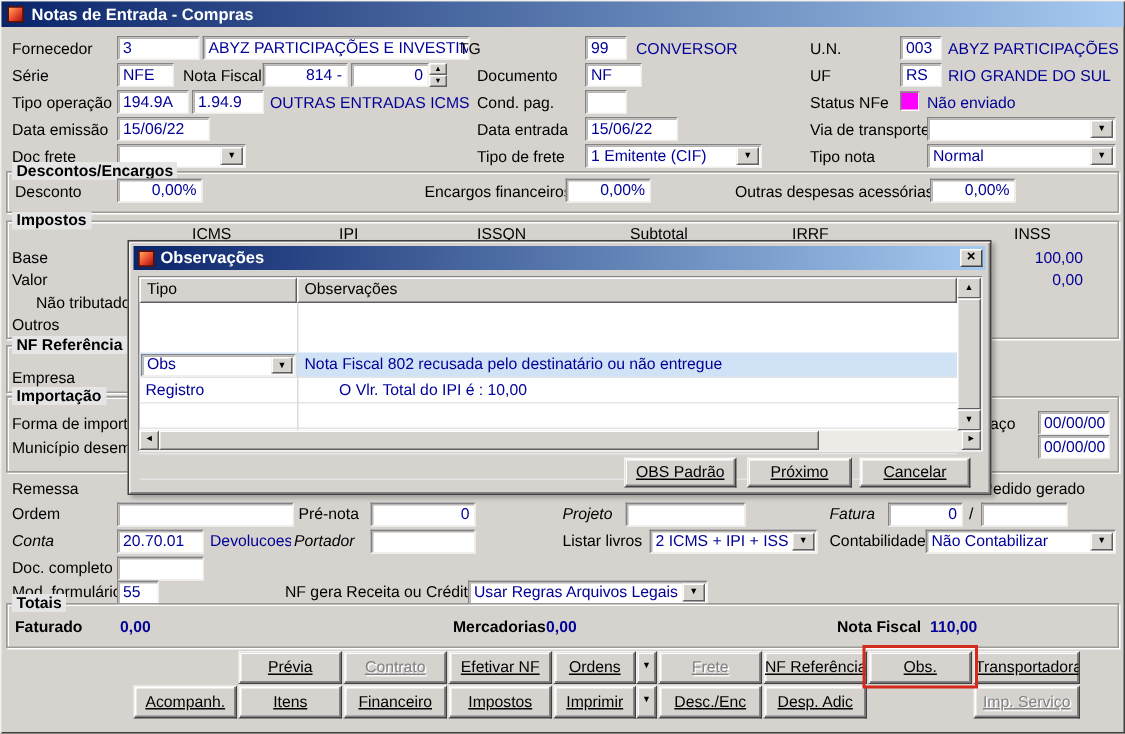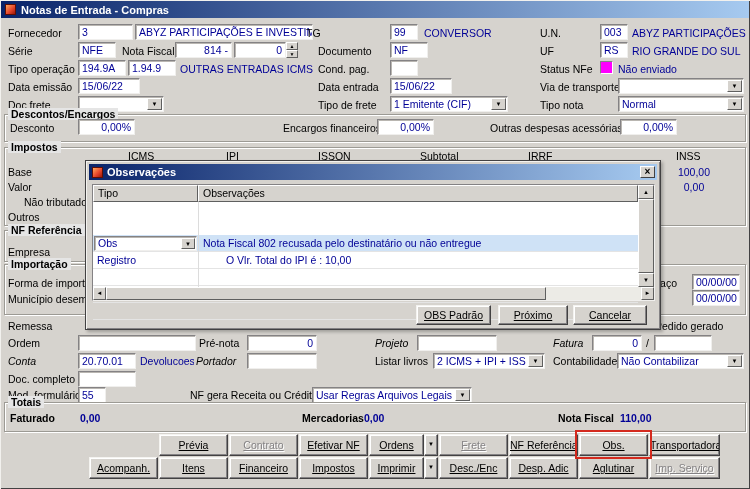--- a/index.html
+++ b/index.html
@@ -18,21 +18,21 @@
     display:flex; align-items:center; gap:5px; padding-left:4px;
     white-space:nowrap; overflow:hidden;
   }
   .appico { width:11px; height:11px; flex:0 0 11px;
     background:linear-gradient(135deg,#ffa95c 0%,#e8472c 55%,#9c1608 100%);
     border:1px solid #5f0e04; }
   .lbl { position:absolute; white-space:nowrap; color:#000; }
   .lbl.b { font-weight:bold; }
   .lbl.i { font-style:italic; }
   .txt { position:absolute; white-space:nowrap; overflow:hidden; color:#000096; }
-  .txt.r { text-align:center; }
+  .txt.r { text-align:right; }
   .fld {
     position:absolute; height:16px; background:#fff;
     border:1px solid; border-color:#848284 #f0efed #f0efed #848284;
     box-shadow: inset 1px 1px 0 #b9b6b1;
     color:#000096; padding:1px 3px 0 3px;
     white-space:nowrap; overflow:hidden;
   }
   .fld.r { text-align:right; }
   .carr {
     position:absolute; top:1px; right:1px; bottom:1px; width:15px;
@@ -274,21 +274,20 @@
   <div class="hl" style="left:575px;top:430px;width:77px;height:29px"></div>
 
   <div class="btn" style="left:89px;top:457px;width:69px">Acompanh.</div>
   <div class="btn" style="left:159px;top:457px;width:69px">Itens</div>
   <div class="btn" style="left:229px;top:457px;width:69px">Financeiro</div>
   <div class="btn" style="left:299px;top:457px;width:69px">Impostos</div>
   <div class="btn" style="left:369px;top:457px;width:55px">Imprimir</div>
   <div class="btn arrowbtn" style="left:424px;top:457px;width:14px">▼</div>
   <div class="btn" style="left:439px;top:457px;width:69px">Desc./Enc</div>
   <div class="btn" style="left:509px;top:457px;width:69px">Desp. Adic</div>
-  <div class="btn" style="left:579px;top:457px;width:69px">Aglutinar</div>
   <div class="btn dis" style="left:649px;top:457px;width:71px">Imp. Serviço</div>
 
   <div class="modal">
     <div class="mtitle">
       <span class="appico"></span>
       <span>Observações</span>
       <span class="mclose">×</span>
     </div>
 
     <div class="grid">

